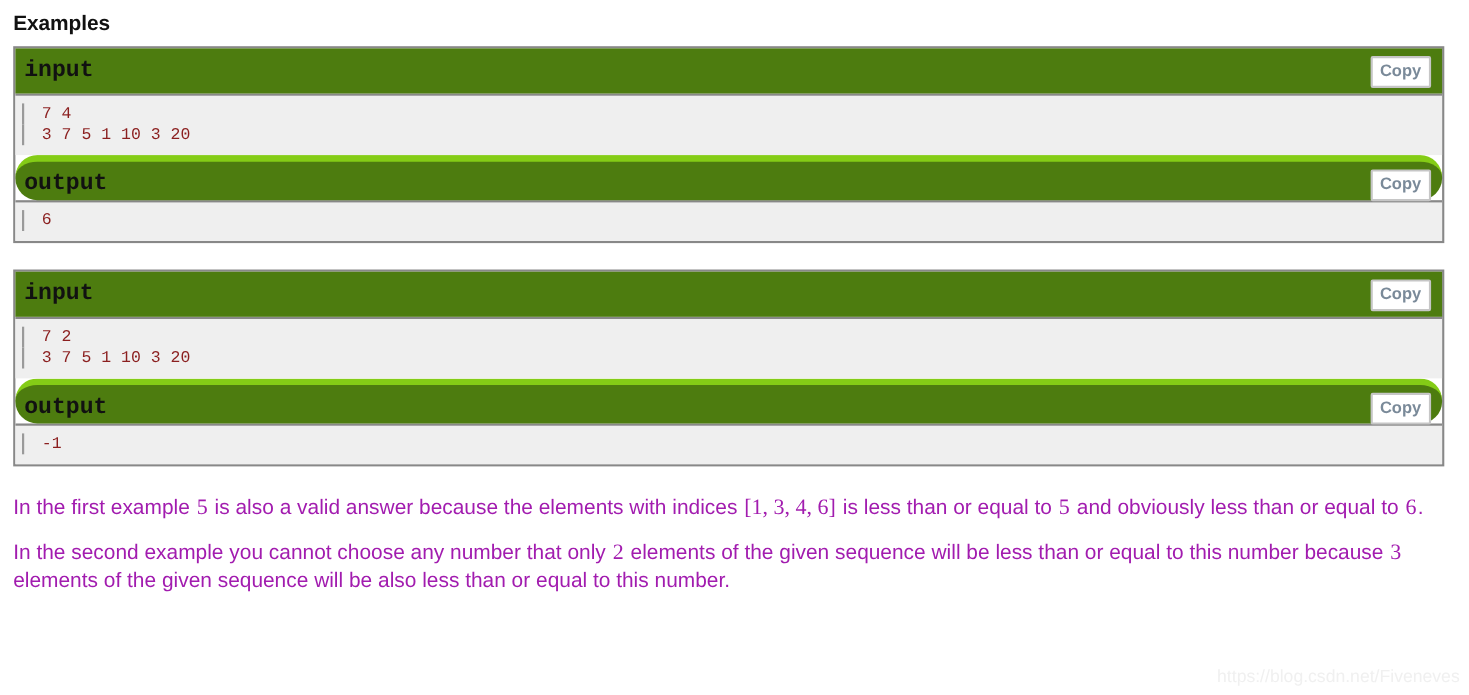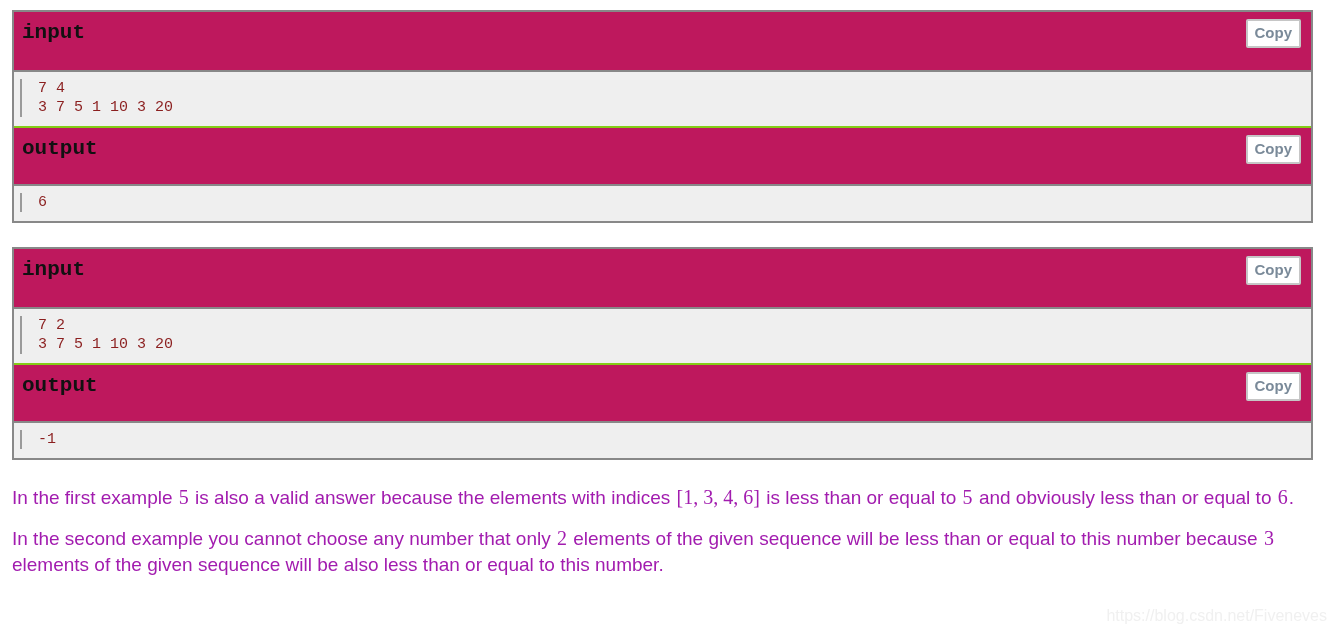--- a/index.html
+++ b/index.html
@@ -45,26 +45,27 @@
   }
 
   .test-section-title {
     position: relative;
     font-family: "Liberation Mono", monospace;
     font-weight: bold;
     font-size: 21px;
     line-height: 26px;
     color: #111111;
     padding: 8px 10px 8px 8px;
-    background: #be185d;
-    height: 58px;
+    background: #4d7c0f;
+    height: 41px;
     box-sizing: border-box;
   }
   .test-section-title.output-title {
-    border-top: 2px solid #84cc16;
+    border-top: 6px solid #84cc16;
+    border-radius: 20px;
   }
 
   .copy-btn {
     position: absolute;
     top: 7px;
     right: 10px;
     font-family: "Liberation Sans", sans-serif;
     font-size: 15px;
     font-weight: bold;
     line-height: 18px;
@@ -124,20 +125,21 @@
     color: #f0f0f0;
     user-select: none;
     white-space: nowrap;
   }
 </style>
 </head>
 <body>
 
 <div class="page">
 
+  <h2 class="section-title">Examples</h2>
 
   <div class="sample-tests">
       <div class="sample-test">
         <div class="test-section-title"><span>input</span><div class="copy-btn">Copy</div></div>
         <div class="test-pre"><div class="line">7 4</div><div class="line">3 7 5 1 10 3 20</div></div>
         <div class="test-section-title output-title"><span>output</span><div class="copy-btn">Copy</div></div>
         <div class="test-pre"><div class="line">6</div></div>
       </div>
       <div class="sample-test">
         <div class="test-section-title"><span>input</span><div class="copy-btn">Copy</div></div>

